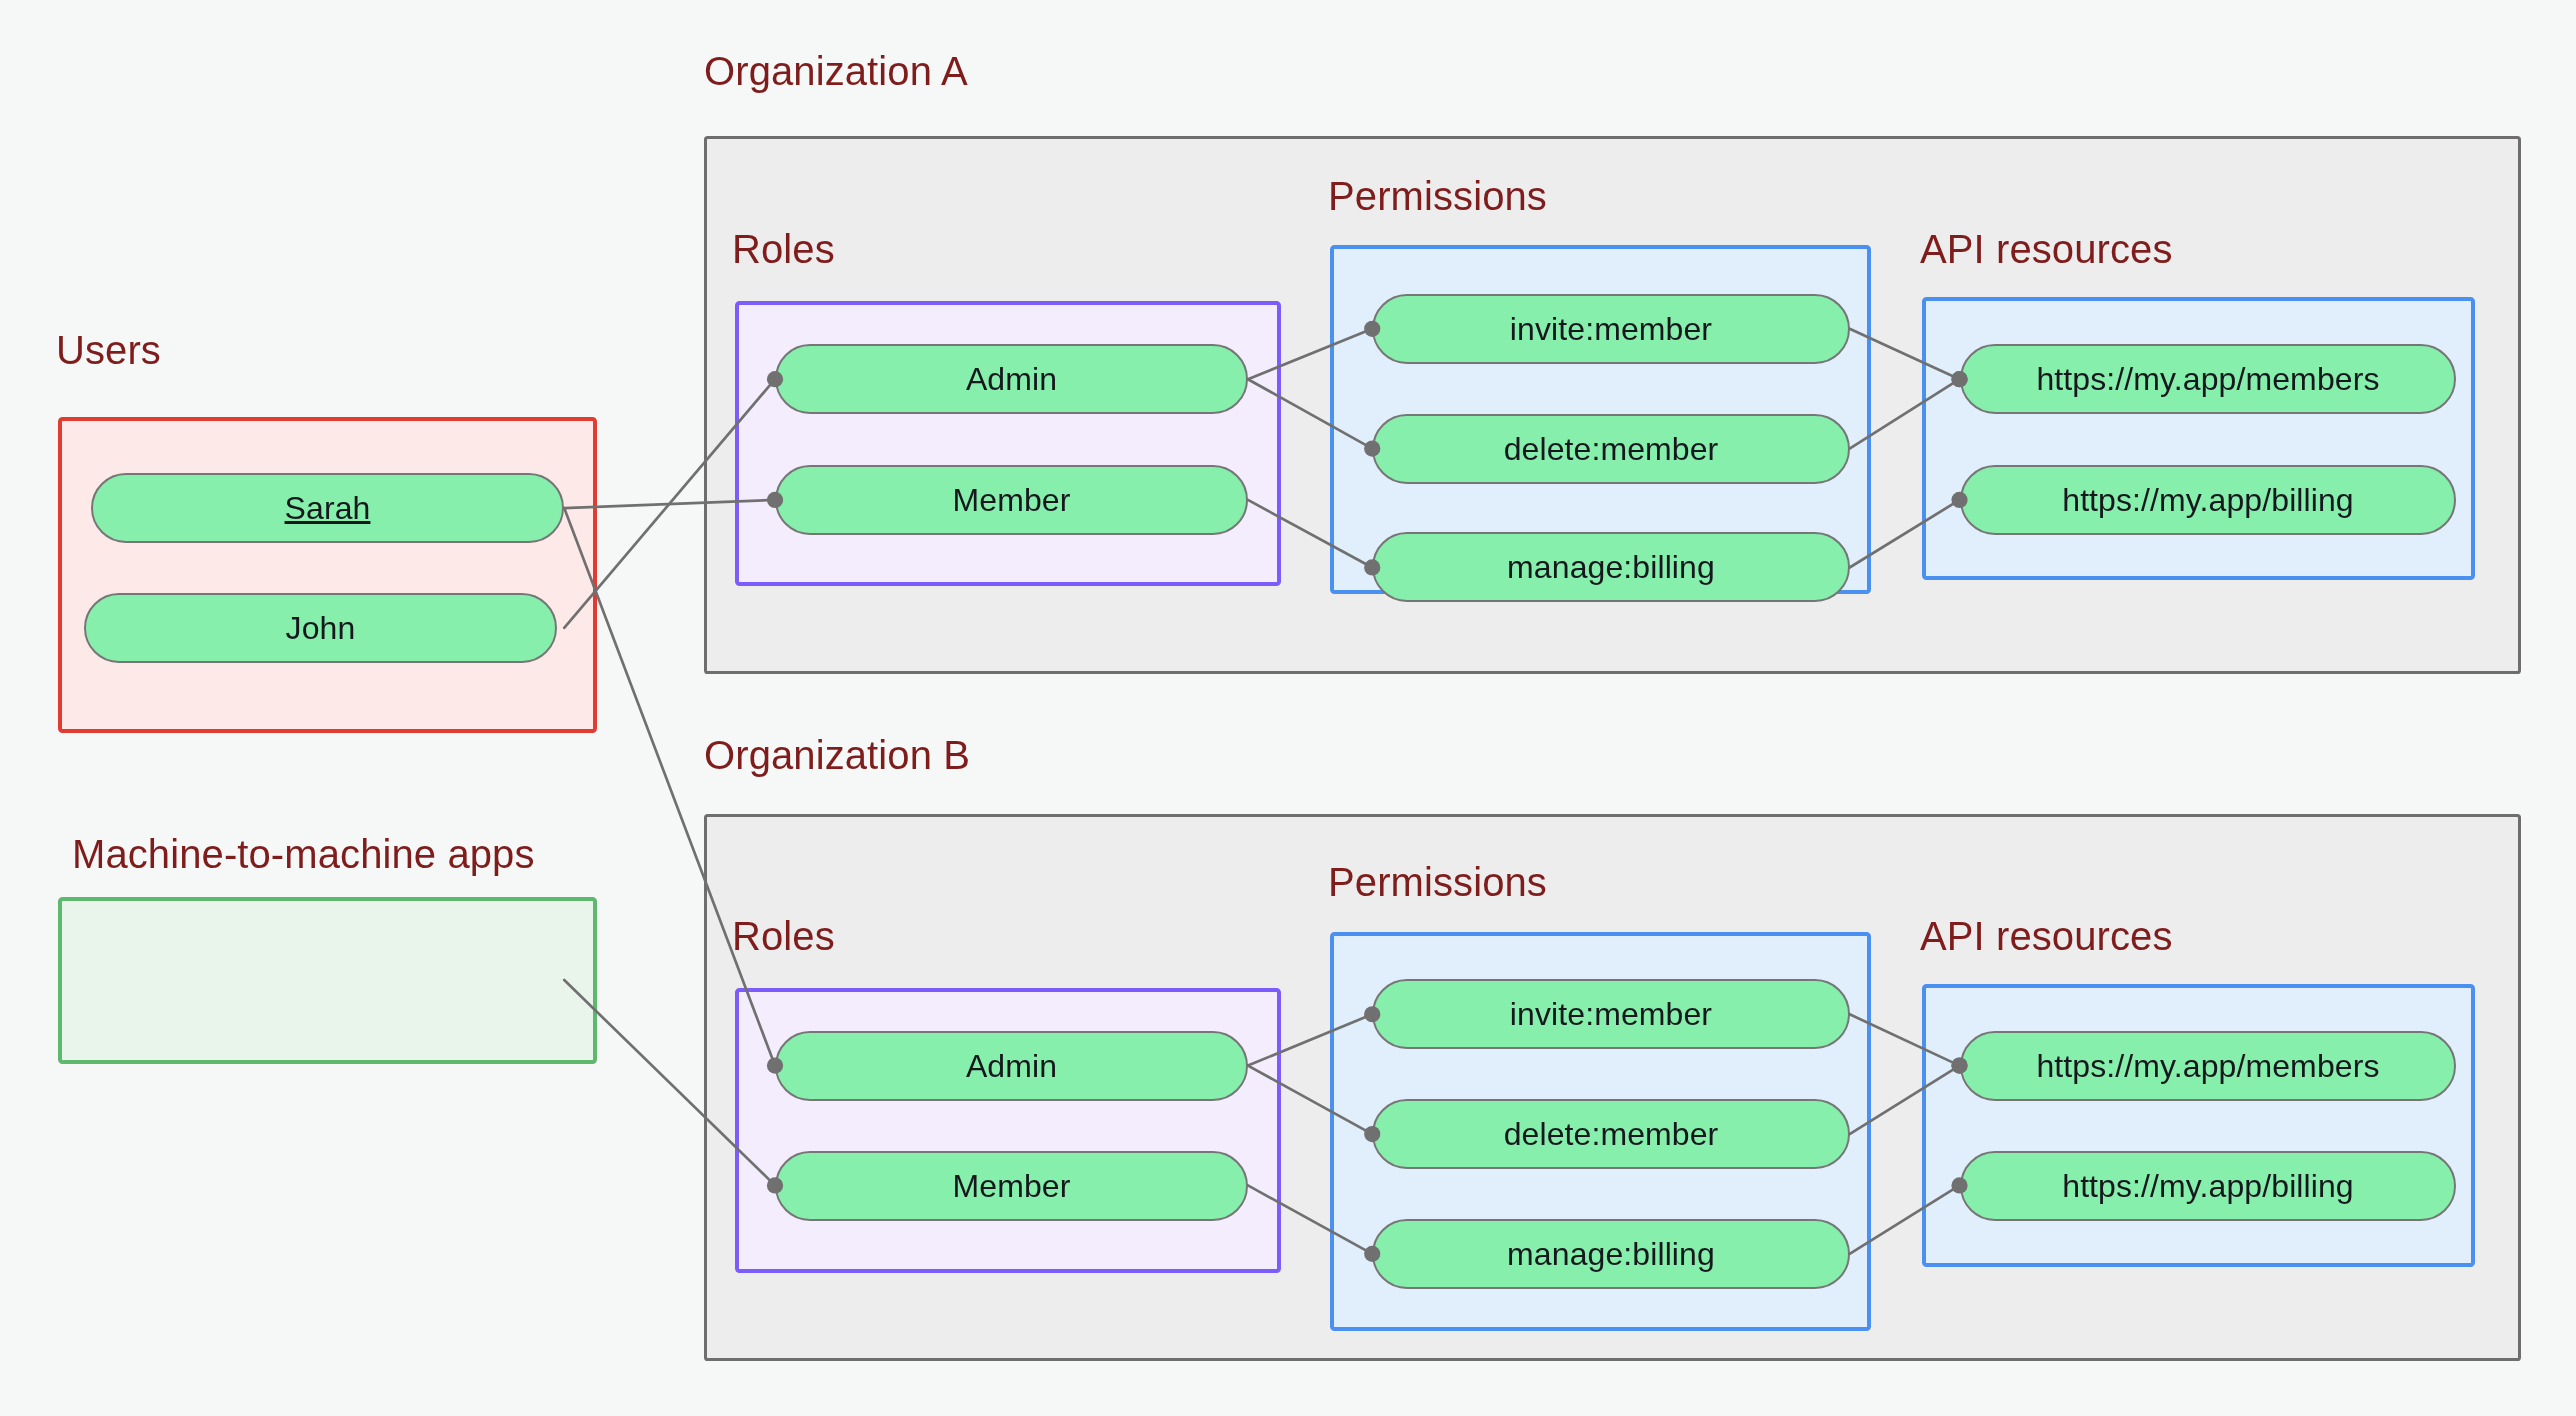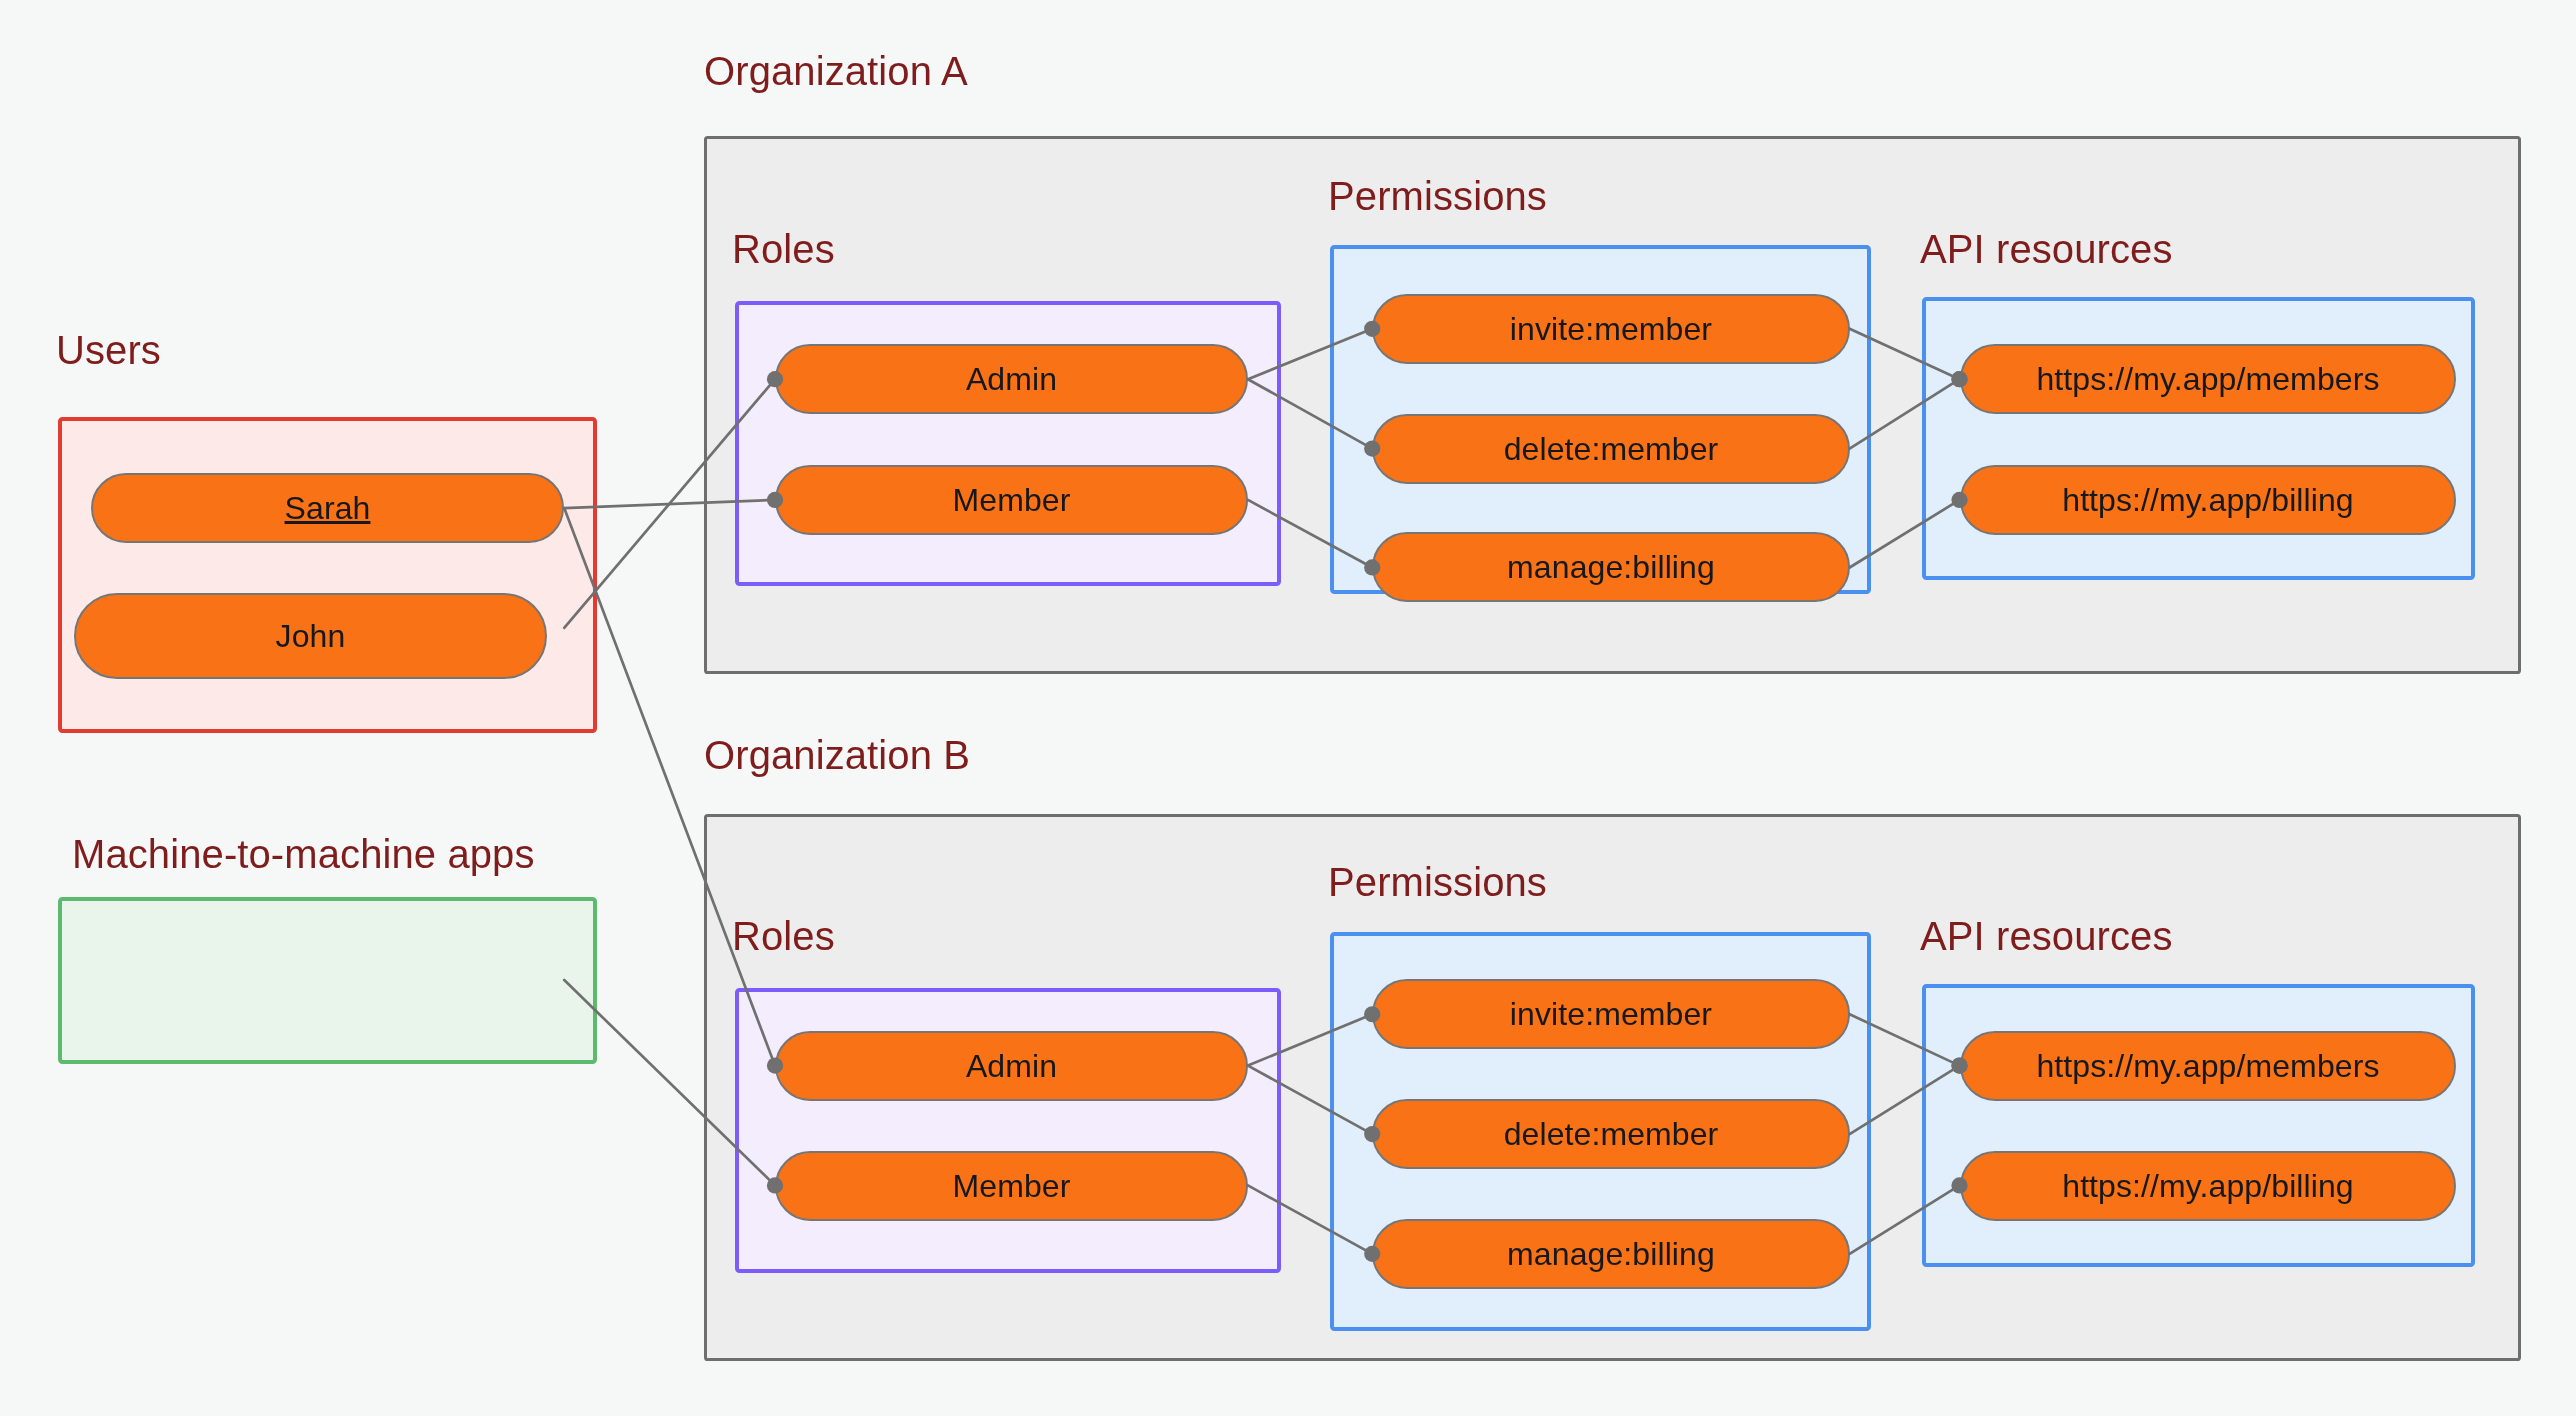--- a/index.html
+++ b/index.html
@@ -57,21 +57,21 @@
   .box-roles {
     background: #f3edfd;
     border: 4.5px solid #7c5cfa;
   }
   .box-perms, .box-api {
     background: #e1eefc;
     border: 4.5px solid #4a90f0;
   }
   .pill {
     position: absolute;
-    background: #f97316;
+    background: #86efac;
     border: 2.7px solid #767676;
     border-radius: 900px;
     display: flex;
     align-items: center;
     justify-content: center;
     font-size: 32px;
     color: #16181d;
     z-index: 4;
     white-space: nowrap;
     letter-spacing: 0.1px;
@@ -134,21 +134,21 @@
       <circle cx="1523" cy="1392" r="9" fill="#707070"></circle>
       <line x1="2053" y1="1126" x2="2175" y2="1183" stroke="#707070" stroke-width="3" stroke-linecap="round"></line>
       <circle cx="2175" cy="1183" r="9" fill="#707070"></circle>
       <line x1="2053" y1="1259" x2="2175" y2="1183" stroke="#707070" stroke-width="3" stroke-linecap="round"></line>
       <circle cx="2175" cy="1183" r="9" fill="#707070"></circle>
       <line x1="2053" y1="1392" x2="2175" y2="1316" stroke="#707070" stroke-width="3" stroke-linecap="round"></line>
       <circle cx="2175" cy="1316" r="9" fill="#707070"></circle>
     </svg>
 
   <div class="pill" style="left: 91px; top: 473px; width: 473px; height: 70px; text-decoration: underline;">Sarah</div>
-  <div class="pill" style="left: 74px; top: 593px; width: 473px; height: 86px;">John</div>
+  <div class="pill" style="left: 84px; top: 593px; width: 473px; height: 70px;">John</div>
 
   <div class="pill" style="left: 775px; top: 344px; width: 473px; height: 70px;">Admin</div>
   <div class="pill" style="left: 775px; top: 465px; width: 473px; height: 70px;">Member</div>
   <div class="pill" style="left: 1372px; top: 294px; width: 478px; height: 70px;">invite:member</div>
   <div class="pill" style="left: 1372px; top: 414px; width: 478px; height: 70px;">delete:member</div>
   <div class="pill" style="left: 1372px; top: 532px; width: 478px; height: 70px;">manage:billing</div>
   <div class="pill" style="left: 1960px; top: 344px; width: 496px; height: 70px;">https://my.app/members</div>
   <div class="pill" style="left: 1960px; top: 465px; width: 496px; height: 70px;">https://my.app/billing</div>
 
   <div class="pill" style="left: 775px; top: 1031px; width: 473px; height: 70px;">Admin</div>

